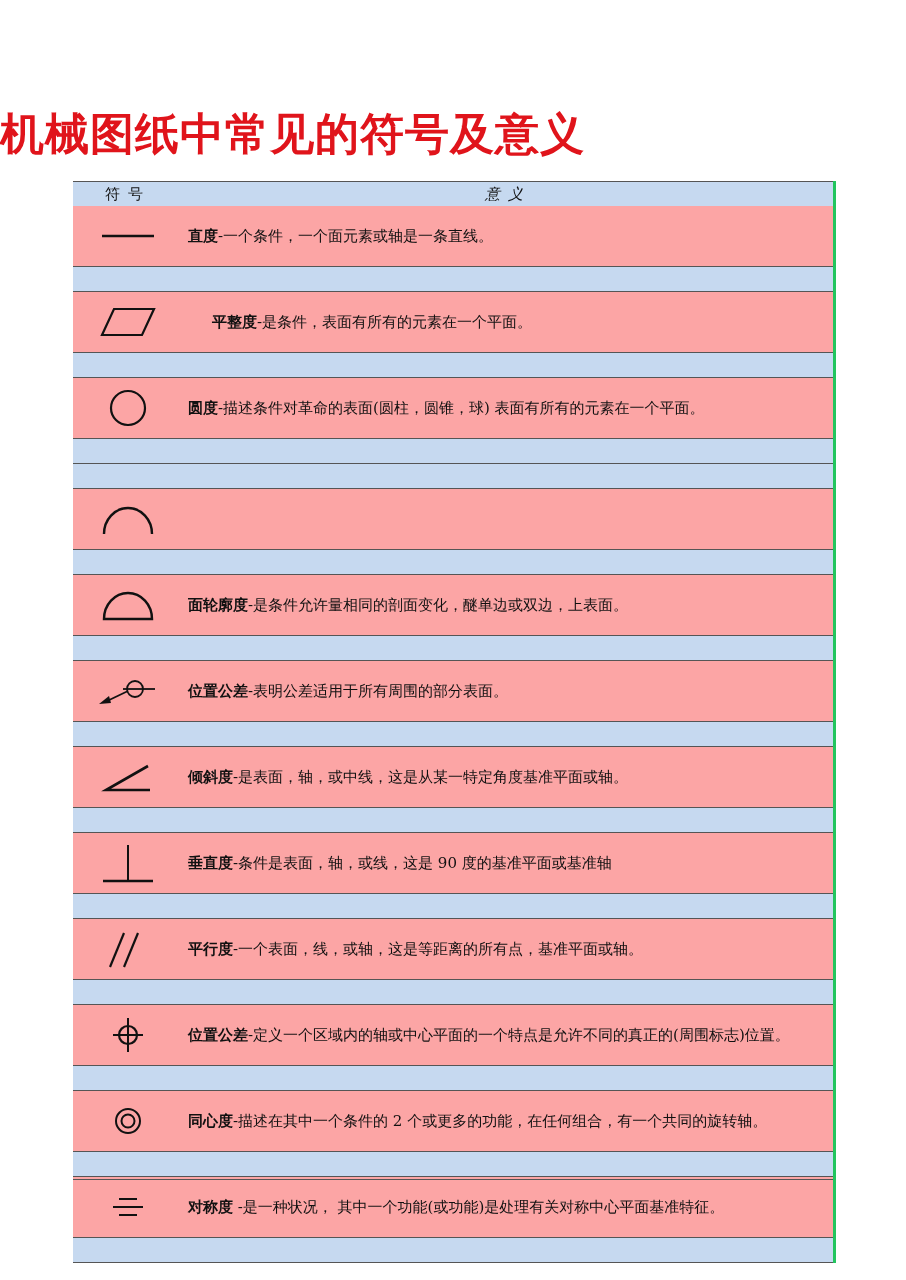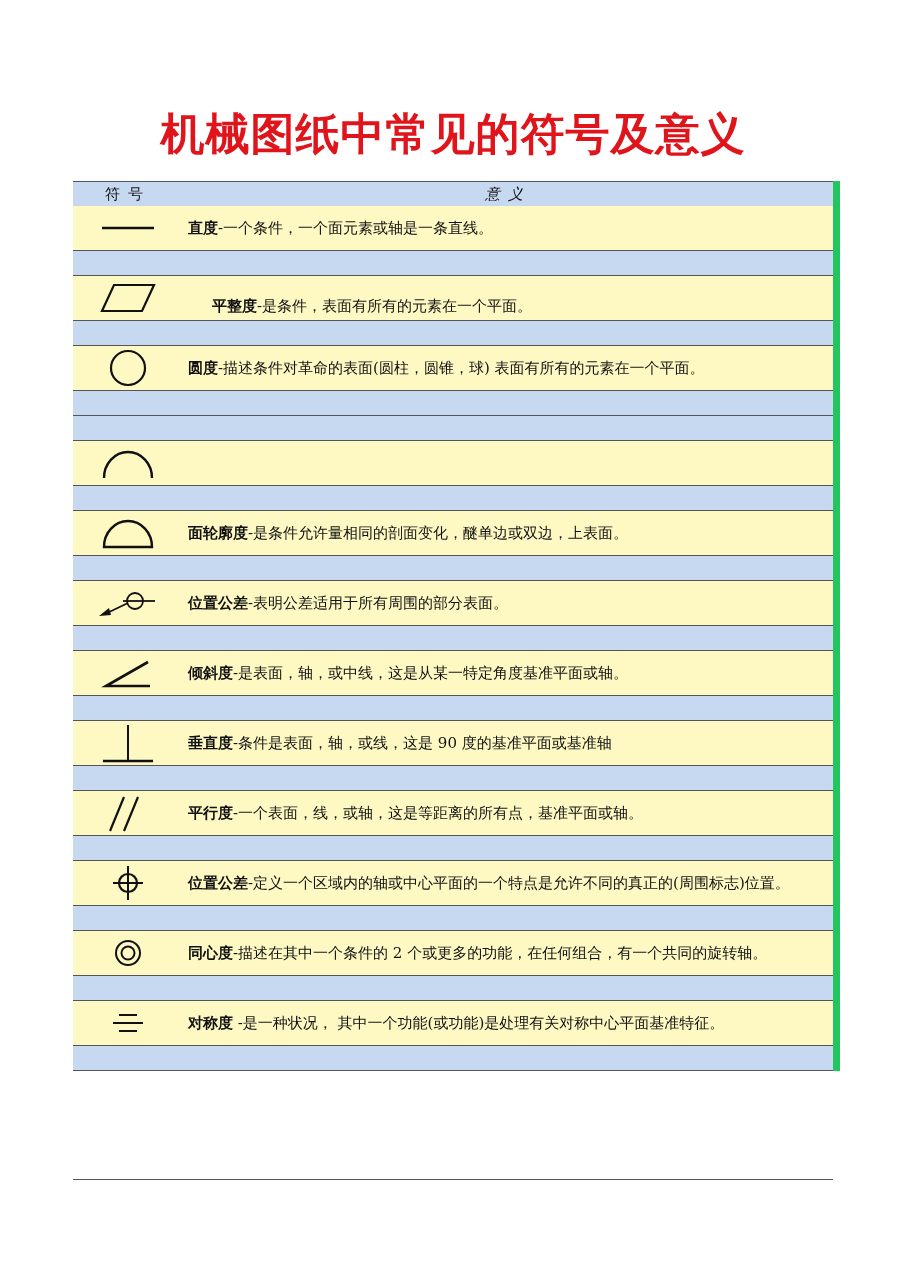--- a/index.html
+++ b/index.html
@@ -1,28 +1,28 @@
 <!DOCTYPE html>
 <html><head>
 <meta charset="utf-8">
 <style>
   html, body { margin: 0; padding: 0; background: #ffffff; }
   body { width: 906px; height: 1280px; position: relative; overflow: hidden;
          font-family: "DejaVu Serif", "Liberation Serif", serif; color: #111; }
-  .title { position: absolute; top: 104px; left: 0; width: 906px; text-align: center;
+  .title { position: absolute; top: 104px; left: 0; width: 906px; 
            font-family: "DejaVu Sans", "Liberation Sans", sans-serif; font-weight: bold;
            font-size: 44px; color: #e0141b; letter-spacing: 1px; line-height: 60px; }
   .table { position: absolute; left: 73px; top: 181px; width: 760px;
-           border-right: 7px solid #22c55e; }
+           border-right: 3px solid #22c55e; }
   .hdr { height: 24px; background: #c6d9f0; border-top: 1px solid #555;
          display: flex; align-items: center; font-size: 15px;
          font-family: "DejaVu Sans", "Liberation Sans", sans-serif; }
   .hdr .c1 { width: 110px; text-align: center; letter-spacing: 8px; }
   .hdr .c2 { flex: 1; text-align: center; letter-spacing: 8px; font-style: italic; }
-  .row { display: flex; background: #fef9c3; height: 44px; align-items: center; }
+  .row { display: flex; background: #fca5a5; height: 60px; align-items: center; }
   .row.thin { border-top: 1px solid #555; }
   .sym { width: 110px; height: 100%; display: flex; align-items: center; justify-content: center; }
   .sym svg { display: block; }
   .txt { flex: 1; padding-left: 5px; padding-right: 6px; font-size: 15px; line-height: 21px; }
   .txt b { font-weight: bold; }
   .spacer { height: 24px; background: #c6d9f0; border-top: 1px solid #555; }
   .spacer.last { border-bottom: 1px solid #555; }
   .bottom-rule { position: absolute; left: 73px; top: 1179px; width: 760px; height: 1px; background: #555; }
 </style>
 </head>

